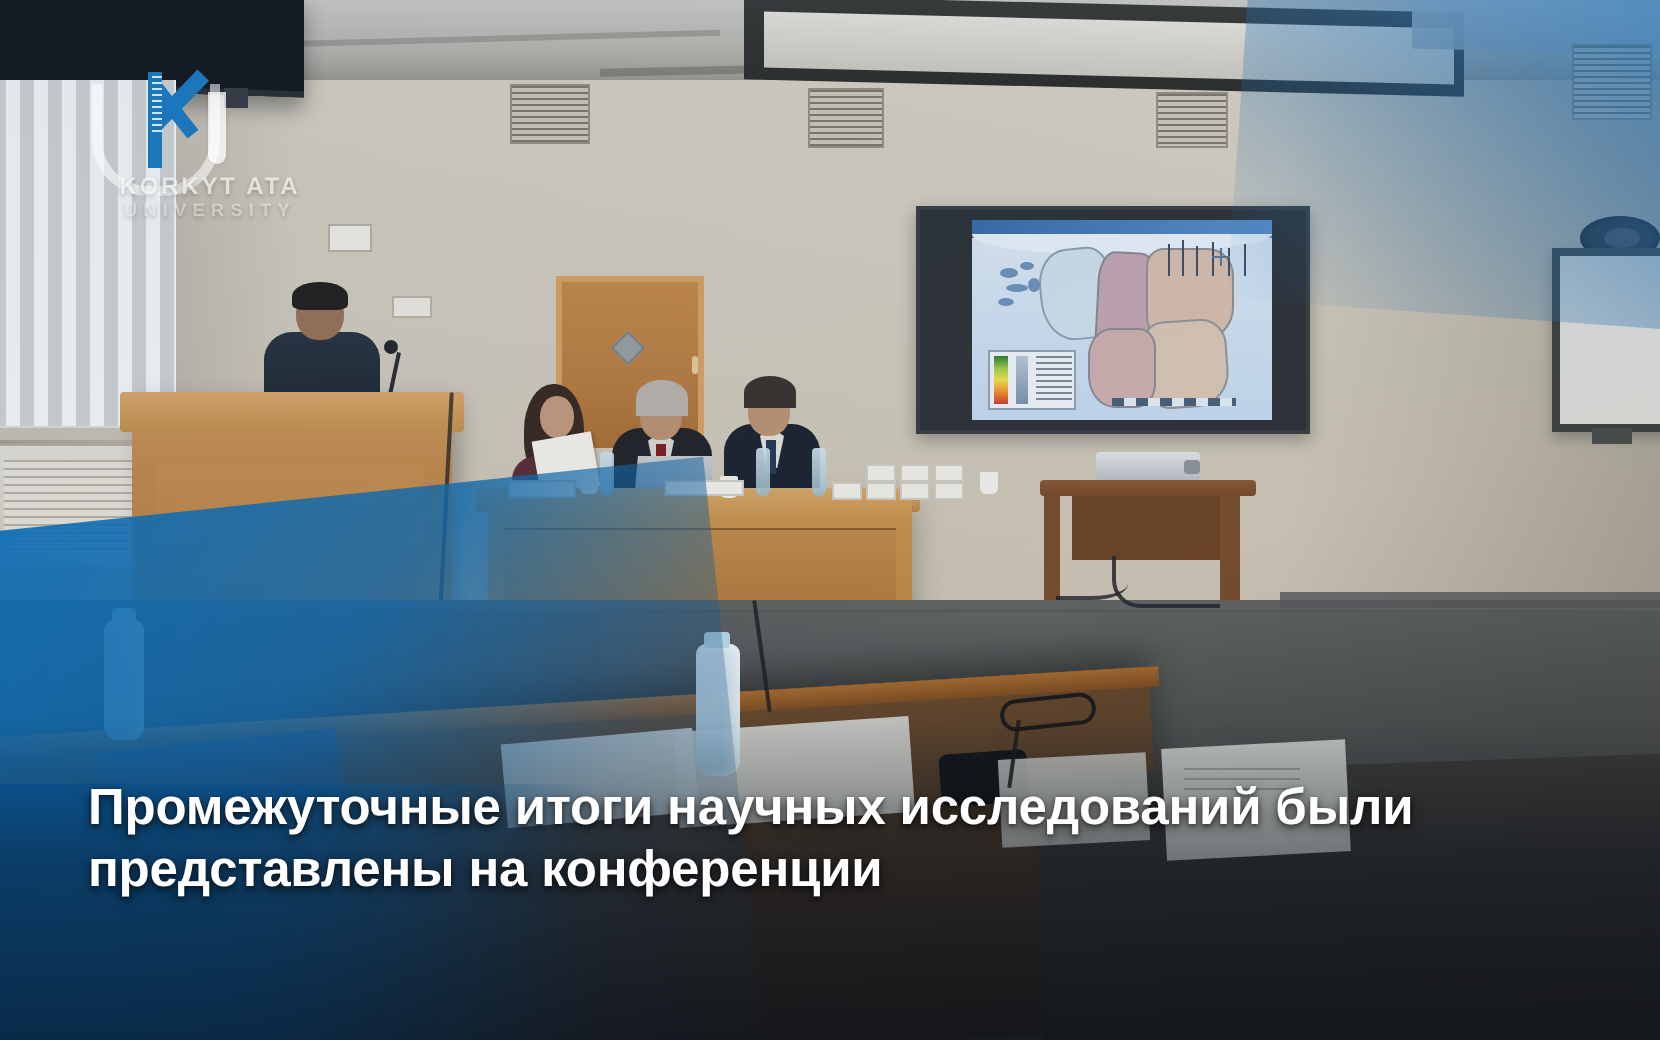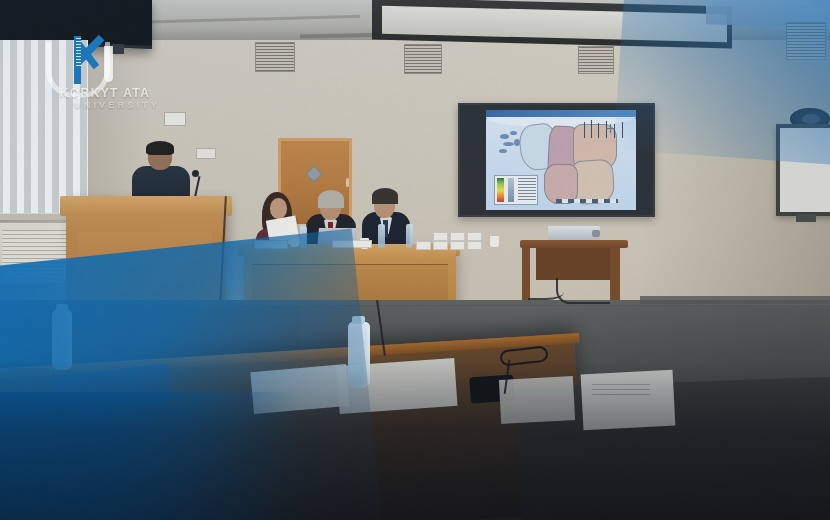--- a/index.html
+++ b/index.html
@@ -283,21 +283,21 @@
   .logo-l3{position:absolute;left:24px;top:24px;width:34px;height:8px;
     background:#1b76bc;transform:rotate(-46deg);transform-origin:left center;}
   .logo-dots{position:absolute;left:22px;top:4px;width:5px;height:30px;
     background:repeating-linear-gradient(180deg,#ffffff 0 1px,#1b76bc 1px 3px);opacity:.8;}
   .logo-blade{position:absolute;left:58px;top:12px;width:9px;height:36px;
     background:rgba(255,255,255,.75);border-radius:0 0 5px 5px;
     box-shadow:0 0 2px rgba(0,0,0,.1);}
   .logo-txt1{position:absolute;left:0;top:52px;width:118px;text-align:center;
     color:rgba(255,255,255,.68);font-size:12px;font-weight:bold;letter-spacing:1.4px;
     white-space:nowrap;text-shadow:0 1px 2px rgba(0,0,0,.25);}
-  .logo-txt2{position:absolute;left:12px;top:66px;width:118px;text-align:center;
+  .logo-txt2{position:absolute;left:0;top:66px;width:118px;text-align:center;
     color:rgba(255,255,255,.42);font-size:9px;font-weight:bold;letter-spacing:3.2px;
     white-space:nowrap;text-shadow:0 1px 2px rgba(0,0,0,.2);}
 
   
   .headline{left:44px;top:389px;width:760px;
     color:#ffffff;font-size:25.5px;line-height:31px;font-weight:bold;
     letter-spacing:-.1px;
     text-shadow:0 2px 6px rgba(0,0,0,.55), 0 1px 2px rgba(0,0,0,.45);}
 </style>
 </head>
@@ -475,14 +475,15 @@
       <div class="logo-l1"></div>
       <div class="logo-l2"></div>
       <div class="logo-l3"></div>
       <div class="logo-dots"></div>
     </div>
     <div class="logo-blade"></div>
     <div class="logo-txt1">KORKYT ATA</div>
     <div class="logo-txt2">UNIVERSITY</div>
   </div>
 
+  <div class="layer headline">Промежуточные итоги научных исследований были представлены на конференции</div>
 
 </div>
 
 </body></html>

